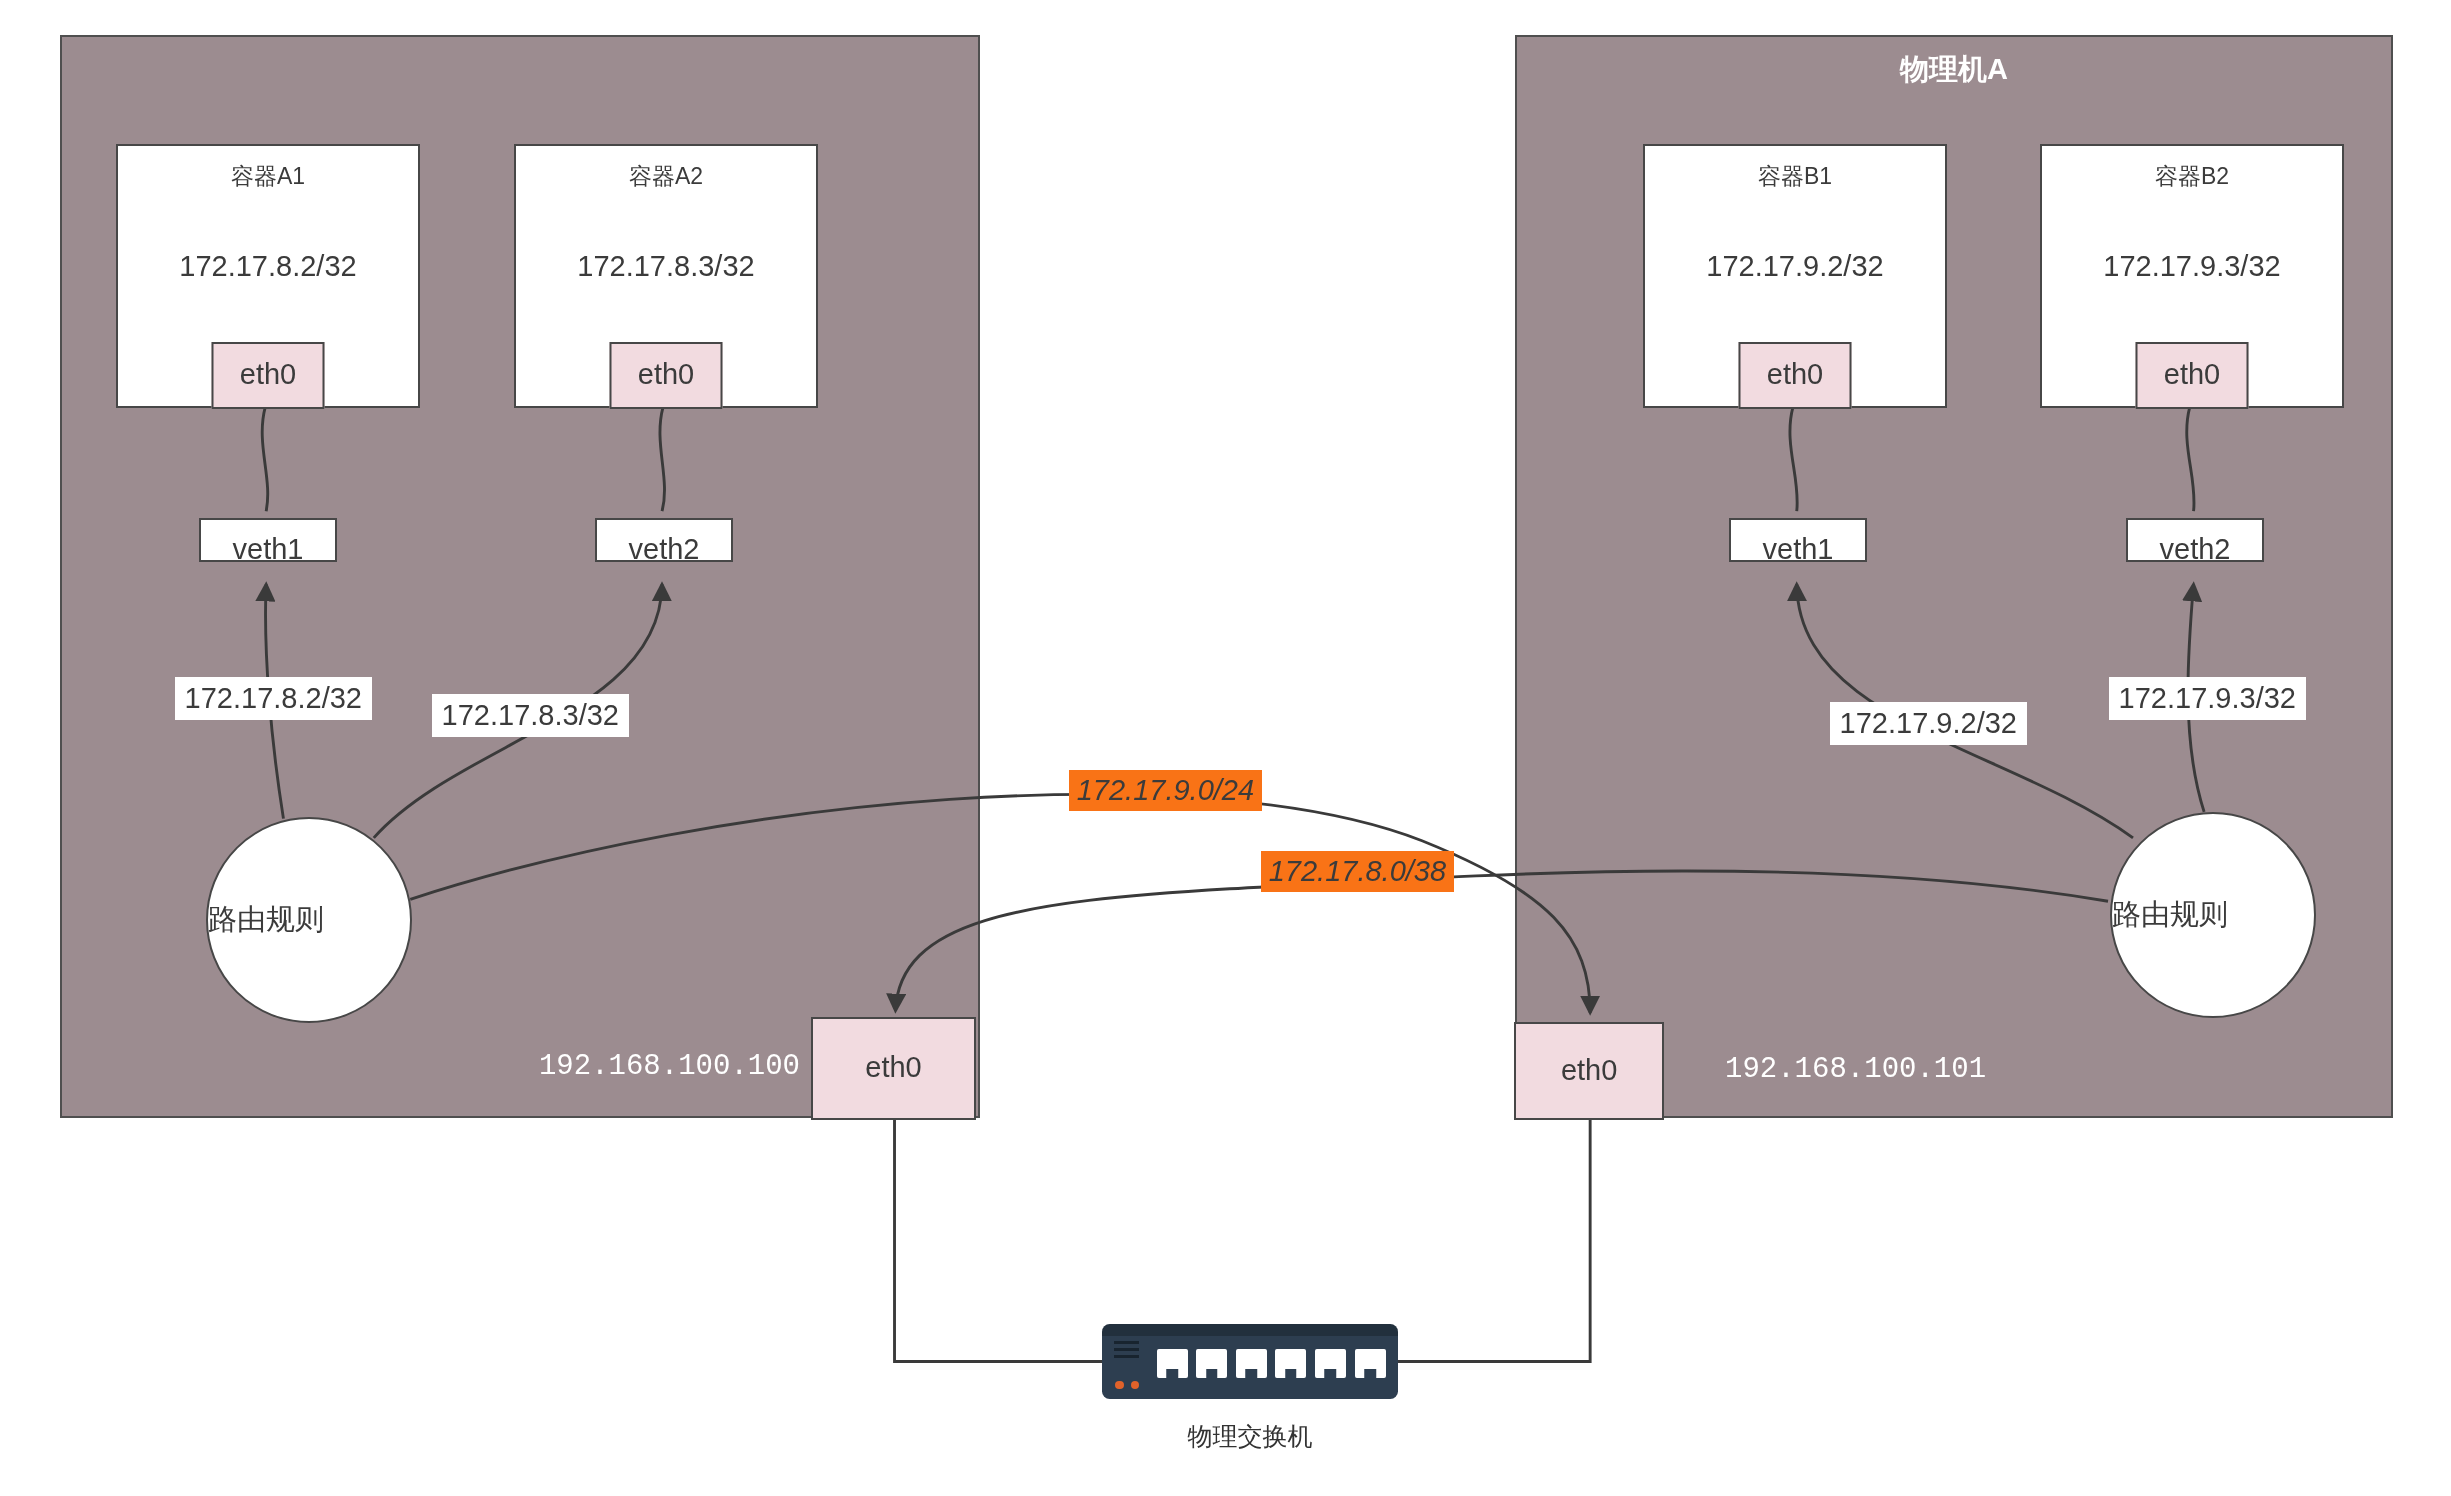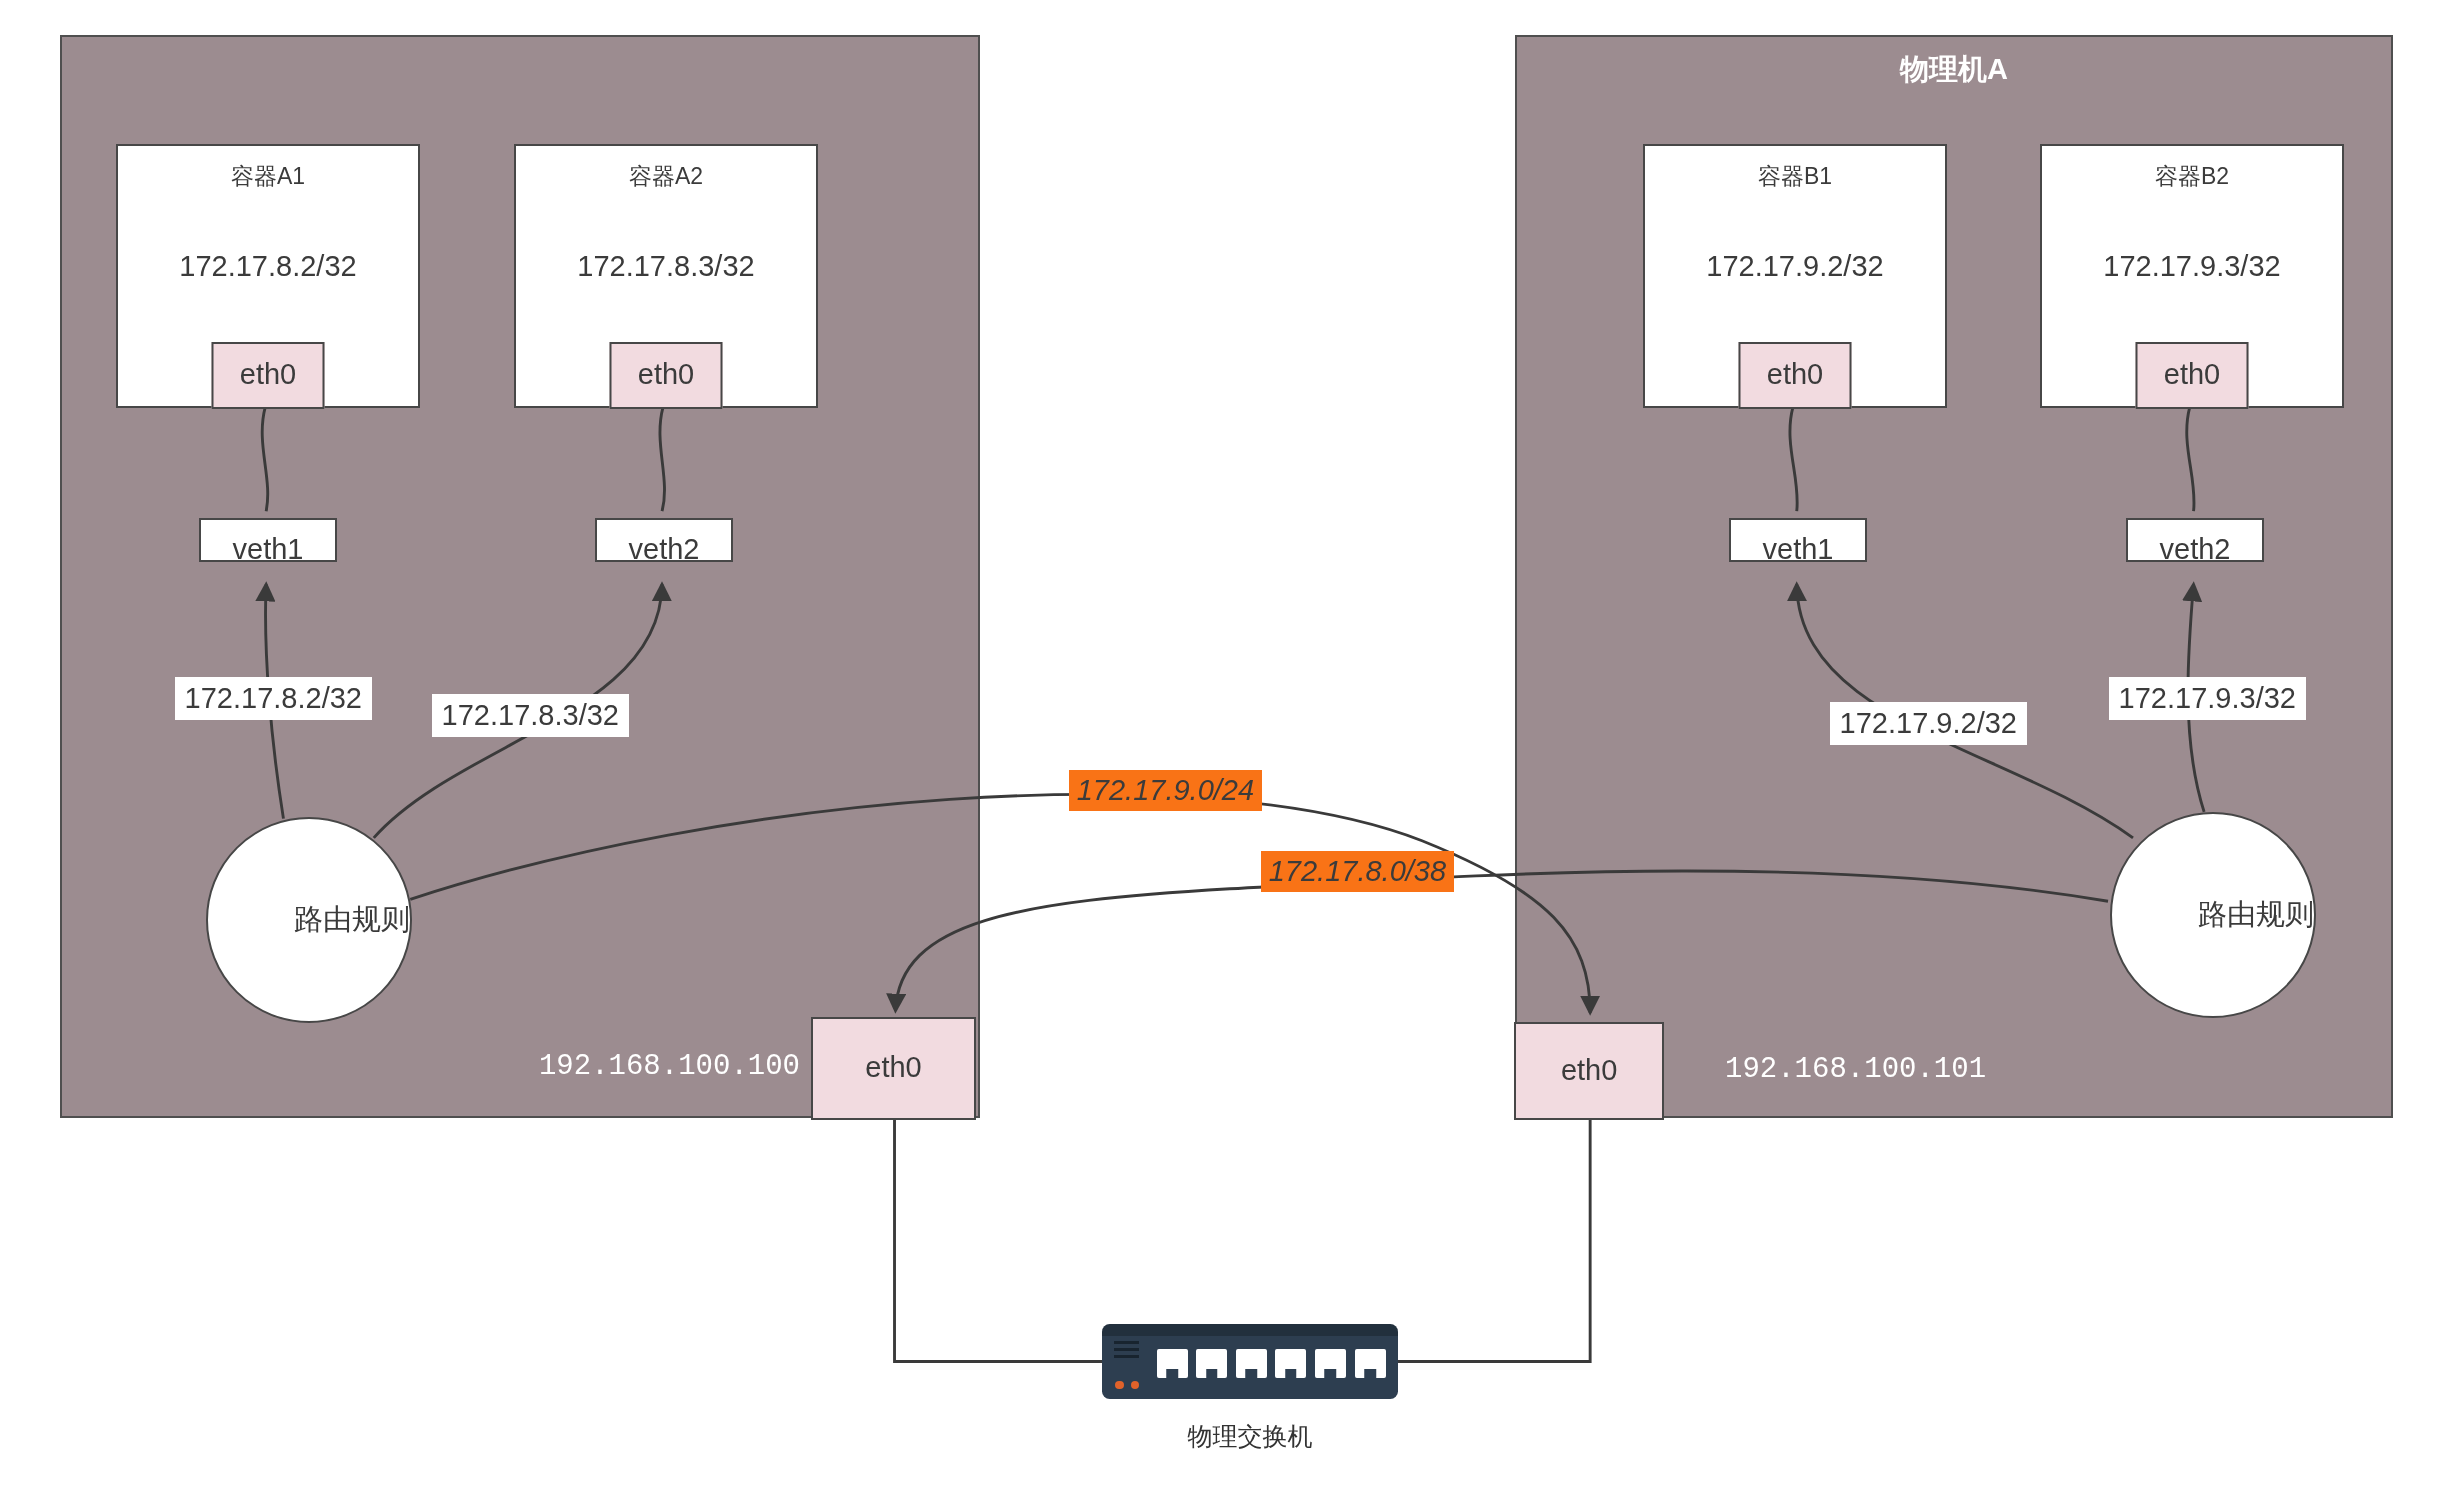--- a/index.html
+++ b/index.html
@@ -24,21 +24,21 @@
 
   .ethbox { background: #f2dbe0; border: 2.9px solid #474747; text-align: center; font-size: 29px; color: #3b3b3b; }
   .cbox .ethbox { left: 50%; transform: translateX(-50%); bottom: -2.9px; width: 113px; height: 67px; line-height: 61px; }
 
   .vethbox { width: 138px; height: 44px; background: #fff; border: 2.9px solid #474747;
              text-align: center; font-size: 29px; line-height: 58px; }
 
   .route-ip { background: #fff; font-size: 29px; padding: 4.8px 9.6px; white-space: nowrap; }
 
   .router { width: 206px; height: 206px; border-radius: 50%; background: #fff; border: 2.9px solid #474747;
-            display: flex; align-items: center; justify-content: flex-end; font-size: 29px; }
+            display: flex; align-items: center; justify-content: flex-start; font-size: 29px; }
 
   .host-ip { color: #ffffff; font-size: 29px; white-space: nowrap; font-family: Liberation Mono, monospace; }
 
   .cross-ip { position: absolute; z-index: 3; background: #f97316; font-size: 29px; padding: 3.8px 7.7px; white-space: nowrap; font-style: italic; }
 
   .switch { position: absolute; left: 1102px; top: 1324px; width: 296px; height: 75px;
             background: linear-gradient(#22303d 0 11.5px, #2d3e50 11.5px); border-radius: 7.7px; z-index: 3; }
   .vents { position: absolute; left: 11.5px; top: 17.3px; }
   .vents i { display: block; width: 25px; height: 2.9px; background: #18242f; margin-bottom: 3.8px; }
   .leds { position: absolute; left: 13.4px; bottom: 9.6px; display: flex; gap: 6.7px; }

